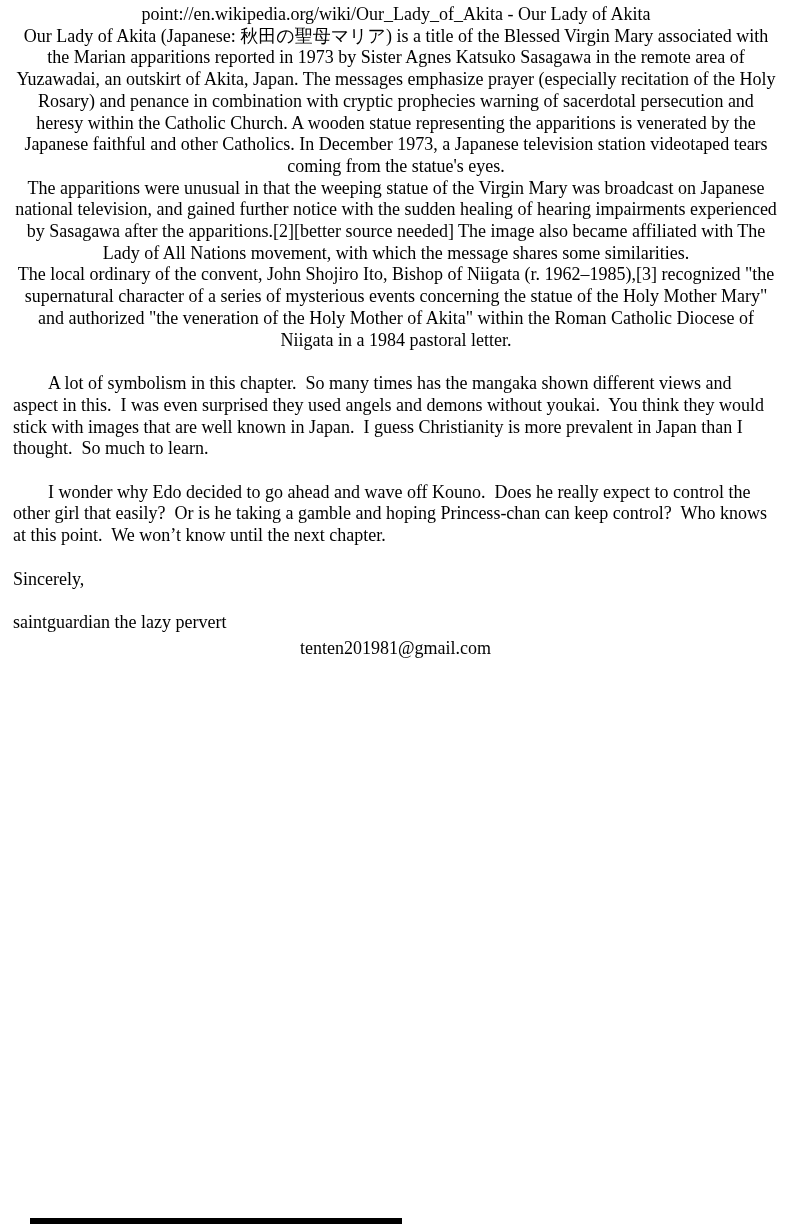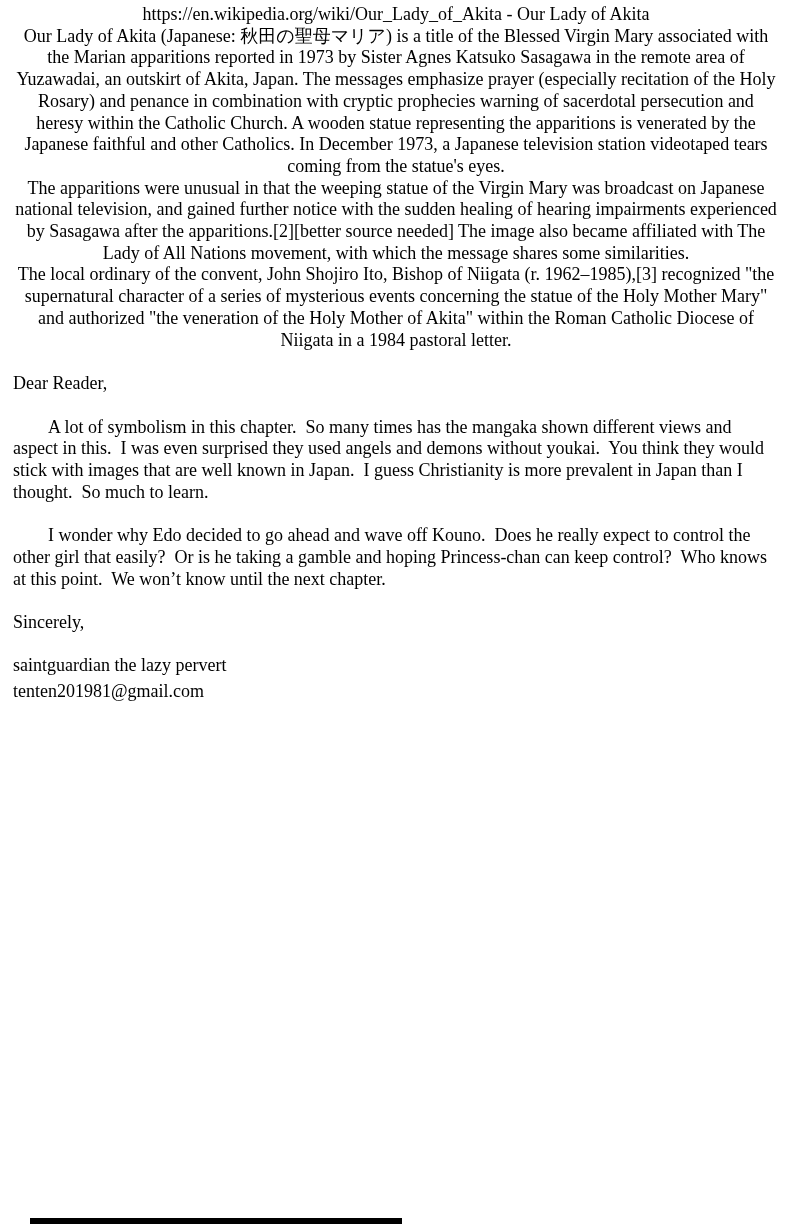--- a/index.html
+++ b/index.html
@@ -36,44 +36,44 @@
     white-space: pre-wrap;
   }
   .letter p.body-para {
     text-indent: 35px;
   }
   .letter p.sig-name {
     margin-bottom: 4px;
   }
   .letter p.sig-email {
     margin-bottom: 4px;
+    text-align: center;
   }
   .bottom-edge-bar {
     position: absolute;
     left: 30px;
     bottom: 0;
     width: 372px;
     height: 6px;
     background: #000000;
   }
 </style>
 </head>
 <body>
 
 <div class="page">
 
   <div class="top-block">
-    <p>https://en.wikipedia.org/wiki/Our_Lady_of_Akita - Our Lady of Akita</p>
+    <p>point://en.wikipedia.org/wiki/Our_Lady_of_Akita - Our Lady of Akita</p>
     <p>Our Lady of Akita (Japanese: 秋田の聖母マリア) is a title of the Blessed Virgin Mary associated with the Marian apparitions reported in 1973 by Sister Agnes Katsuko Sasagawa in the remote area of Yuzawadai, an outskirt of Akita, Japan. The messages emphasize prayer (especially recitation of the Holy Rosary) and penance in combination with cryptic prophecies warning of sacerdotal persecution and heresy within the Catholic Church. A wooden statue representing the apparitions is venerated by the Japanese faithful and other Catholics. In December 1973, a Japanese television station videotaped tears coming from the statue's eyes.</p>
     <p>The apparitions were unusual in that the weeping statue of the Virgin Mary was broadcast on Japanese national television, and gained further notice with the sudden healing of hearing impairments experienced by Sasagawa after the apparitions.[2][better source needed] The image also became affiliated with The Lady of All Nations movement, with which the message shares some similarities.</p>
     <p>The local ordinary of the convent, John Shojiro Ito, Bishop of Niigata (r. 1962–1985),[3] recognized "the supernatural character of a series of mysterious events concerning the statue of the Holy Mother Mary" and authorized "the veneration of the Holy Mother of Akita" within the Roman Catholic Diocese of Niigata in a 1984 pastoral letter.</p>
   </div>
 
   <div class="letter">
-    <p>Dear Reader,</p>
     <p class="body-para">A lot of symbolism in this chapter.  So many times has the mangaka shown different views and aspect in this.  I was even surprised they used angels and demons without youkai.  You think they would stick with images that are well known in Japan.  I guess Christianity is more prevalent in Japan than I thought.  So much to learn.</p>
     <p class="body-para">I wonder why Edo decided to go ahead and wave off Kouno.  Does he really expect to control the other girl that easily?  Or is he taking a gamble and hoping Princess-chan can keep control?  Who knows at this point.  We won’t know until the next chapter.</p>
     <p>Sincerely,</p>
     <p class="sig-name">saintguardian the lazy pervert</p>
     <p class="sig-email">tenten201981@gmail.com</p>
   </div>
 
   <div class="bottom-edge-bar"></div>
 
 </div>

